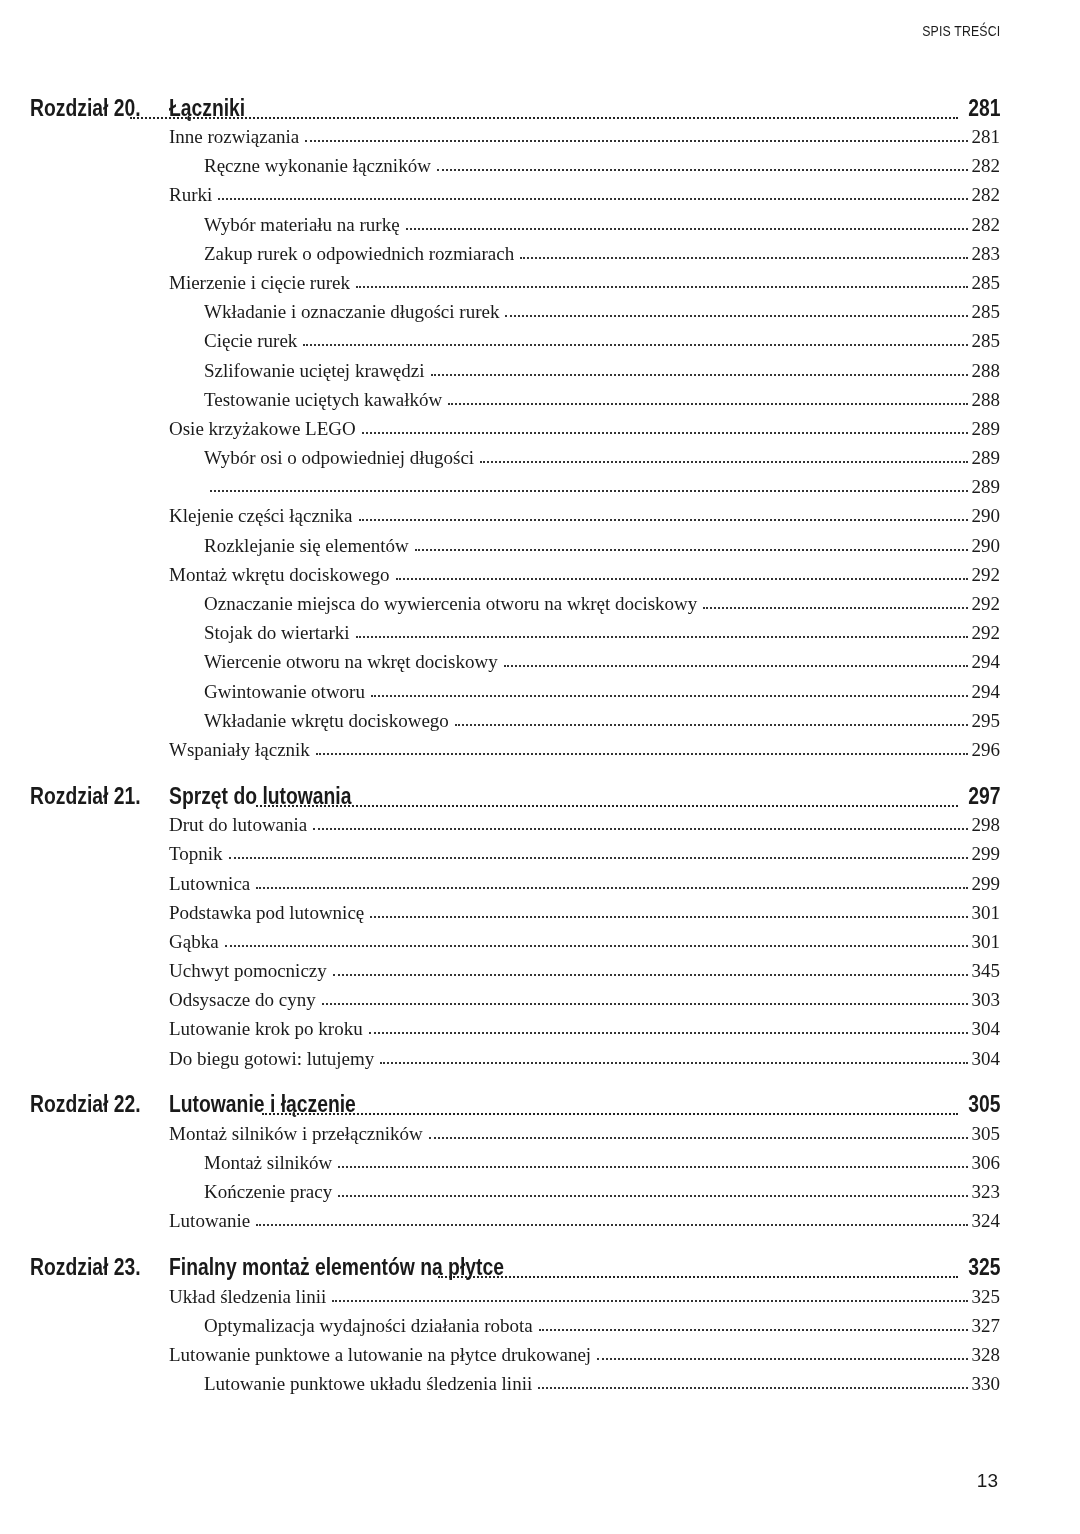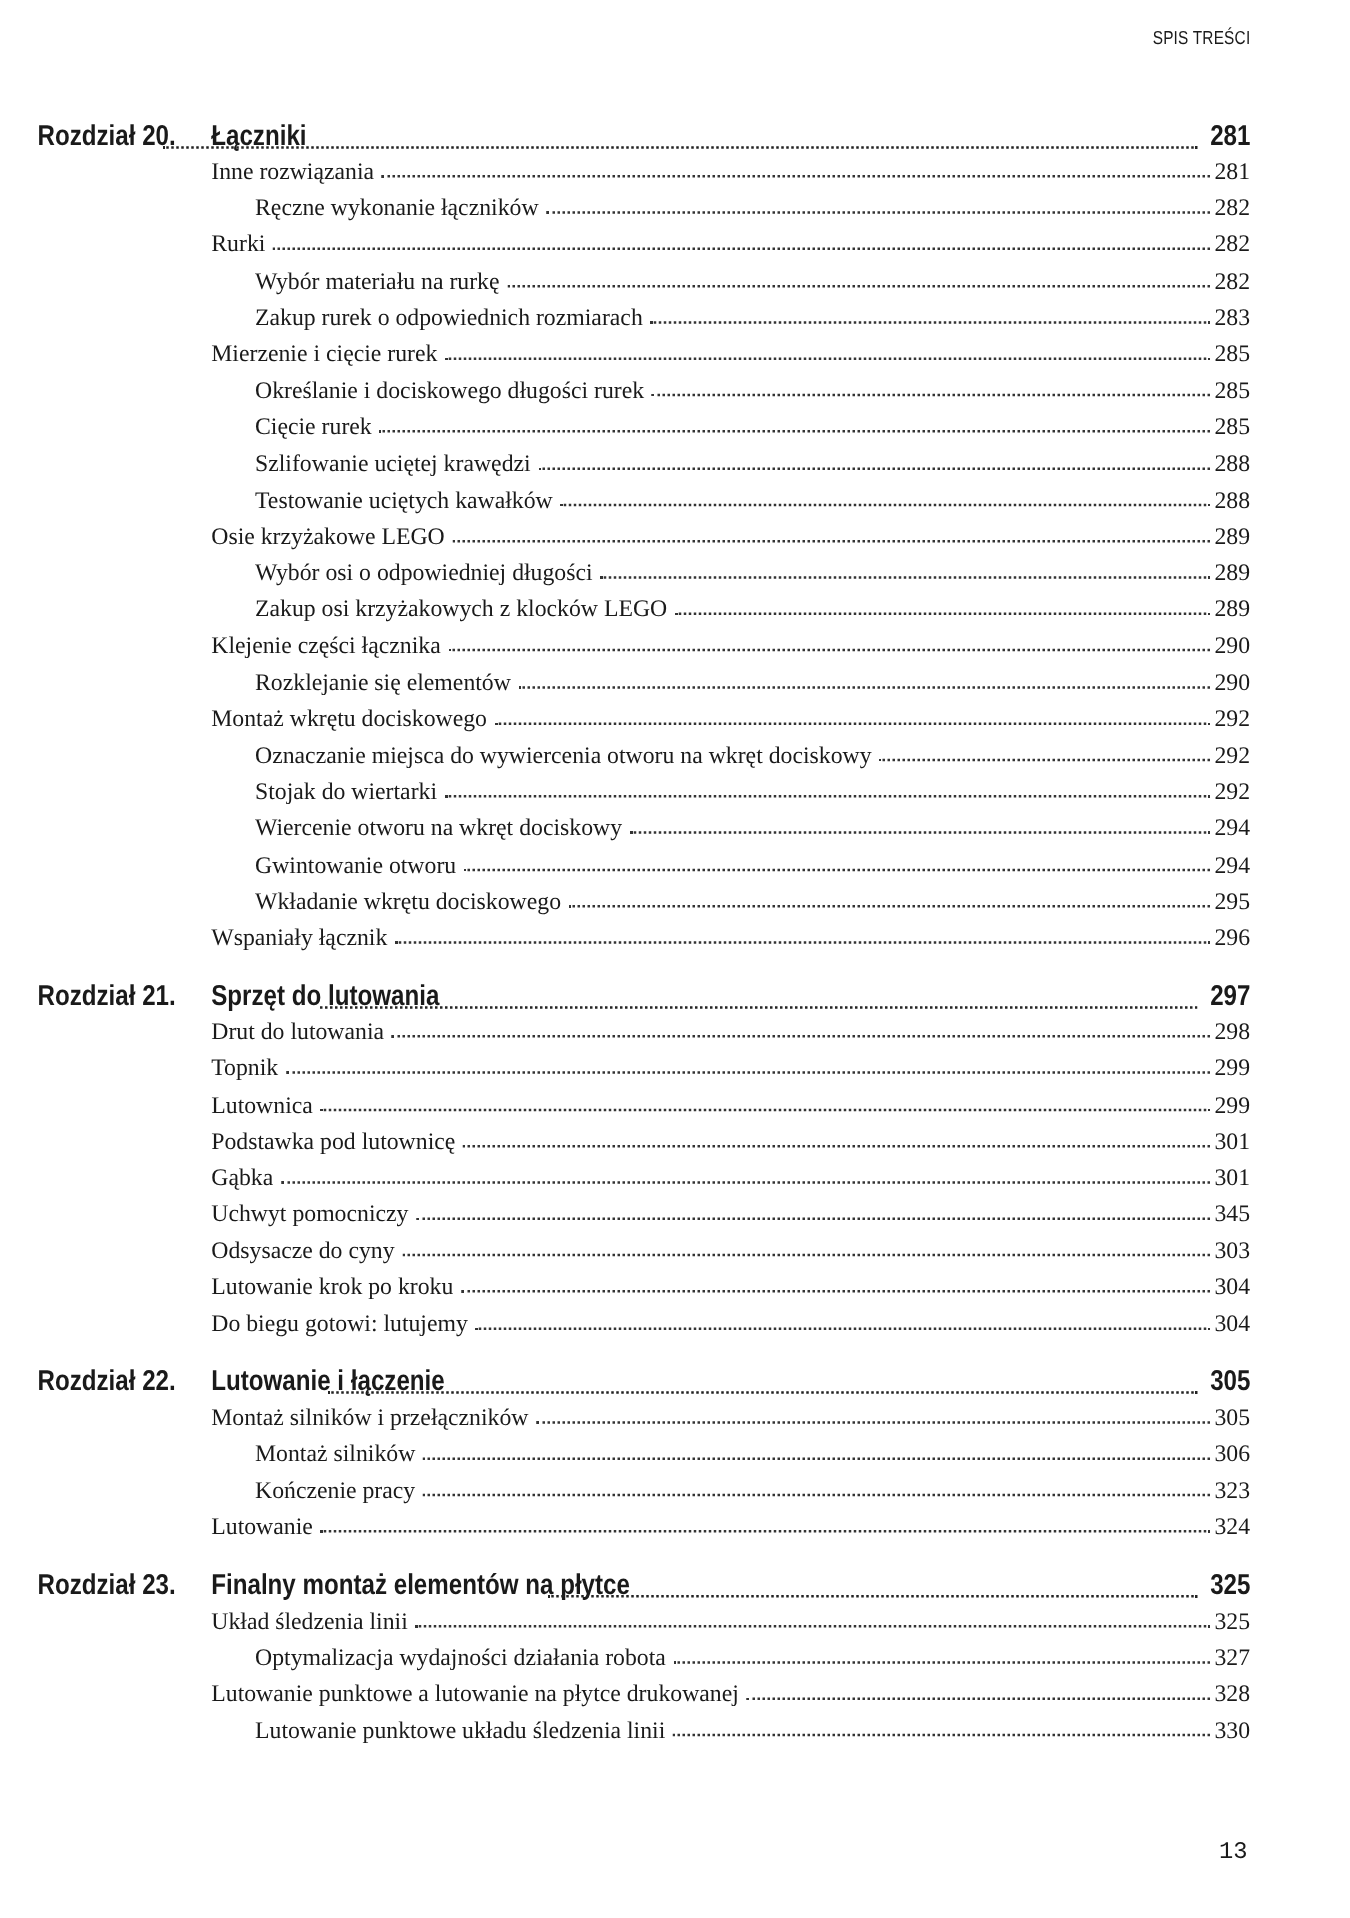--- a/index.html
+++ b/index.html
@@ -87,21 +87,21 @@
       border-bottom: 2.5px dotted #222;
     }
     .page {
       flex: 0 0 auto;
       text-align: right;
     }
     .folio {
       position: absolute;
       top: 1470px;
       right: 82px;
-      font-family: Liberation Mono, monospace;
+      font-family: Liberation Sans, sans-serif;
       font-size: 19px;
     }
   </style>
 </head>
 <body>
 
 <div class="running-header">SPIS TREŚCI</div>
 
 <div class="toc">
 
@@ -137,21 +137,21 @@
           <span>Zakup rurek o odpowiednich rozmiarach</span>
           <span class="leader"></span>
           <span class="page">283</span>
         </div>
         <div class="row entry-row lvl1">
           <span>Mierzenie i cięcie rurek</span>
           <span class="leader"></span>
           <span class="page">285</span>
         </div>
         <div class="row entry-row lvl2">
-          <span>Określanie i dociskowego długości rurek</span>
+          <span>Wkładanie i oznaczanie długości rurek</span>
           <span class="leader"></span>
           <span class="page">285</span>
         </div>
         <div class="row entry-row lvl2">
           <span>Cięcie rurek</span>
           <span class="leader"></span>
           <span class="page">285</span>
         </div>
         <div class="row entry-row lvl2">
           <span>Szlifowanie uciętej krawędzi</span>
@@ -167,21 +167,20 @@
           <span>Osie krzyżakowe LEGO</span>
           <span class="leader"></span>
           <span class="page">289</span>
         </div>
         <div class="row entry-row lvl2">
           <span>Wybór osi o odpowiedniej długości</span>
           <span class="leader"></span>
           <span class="page">289</span>
         </div>
         <div class="row entry-row lvl2">
-          <span>Zakup osi krzyżakowych z klocków LEGO</span>
           <span class="leader"></span>
           <span class="page">289</span>
         </div>
         <div class="row entry-row lvl1">
           <span>Klejenie części łącznika</span>
           <span class="leader"></span>
           <span class="page">290</span>
         </div>
         <div class="row entry-row lvl2">
           <span>Rozklejanie się elementów</span>

